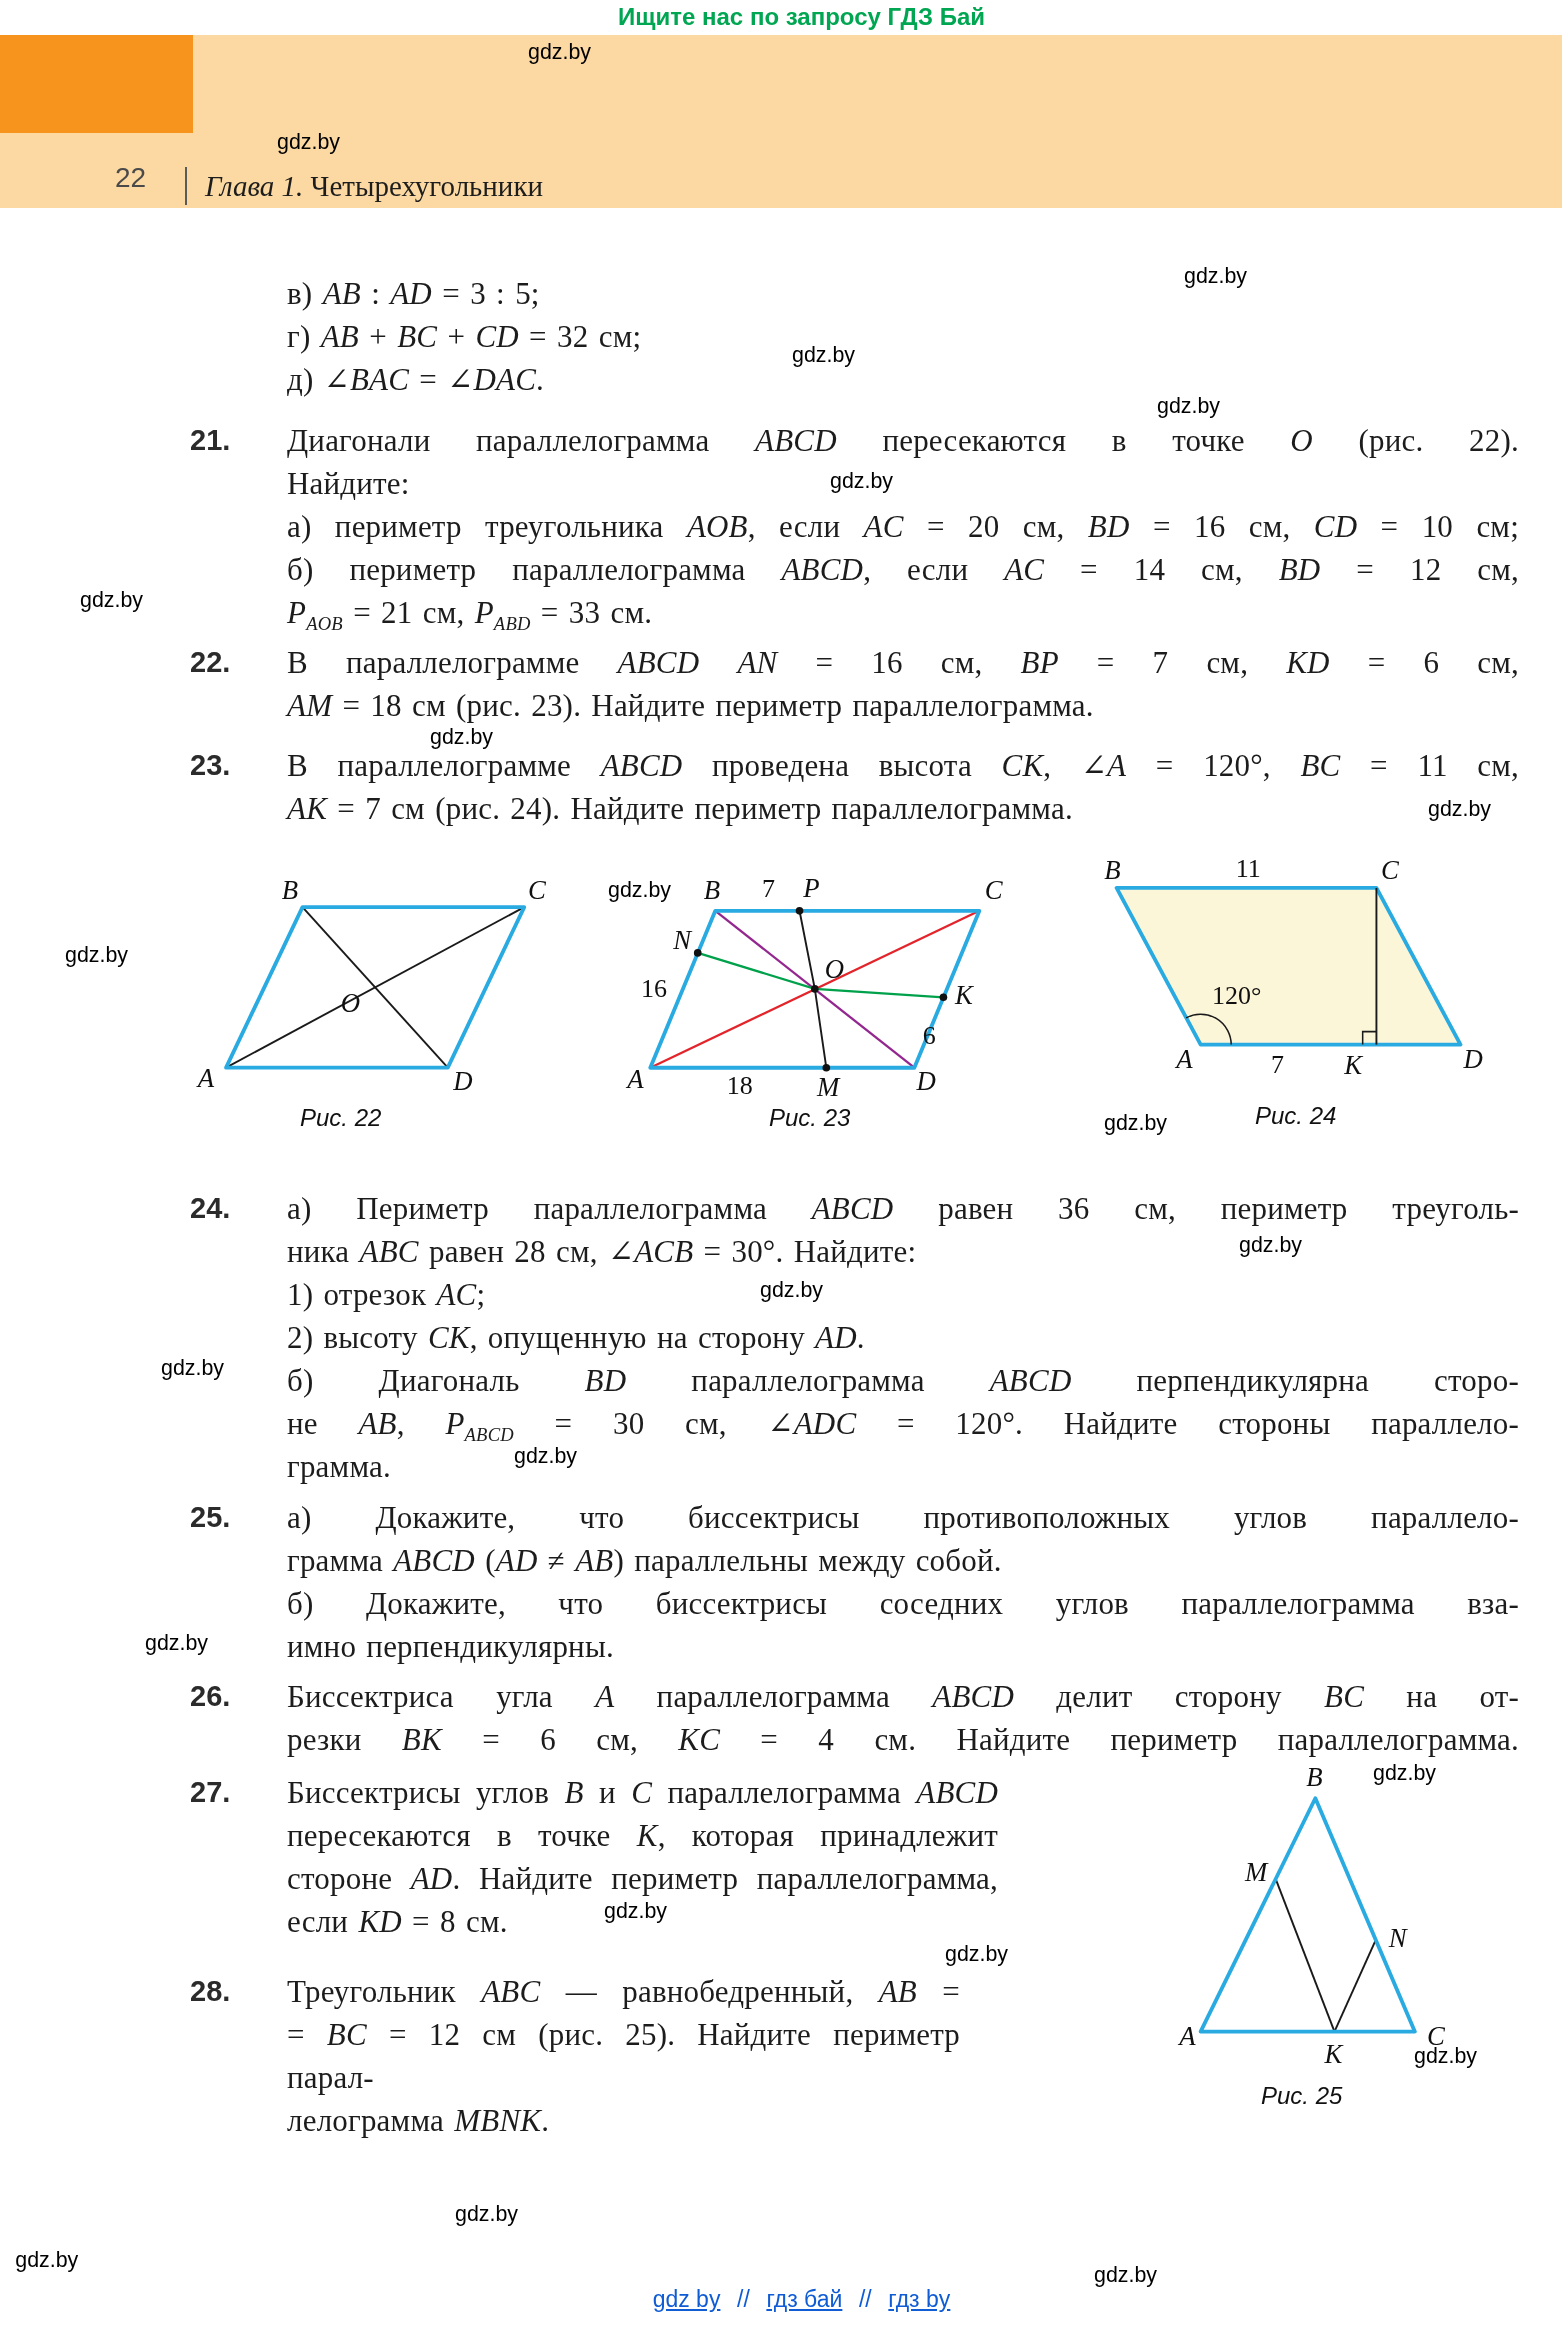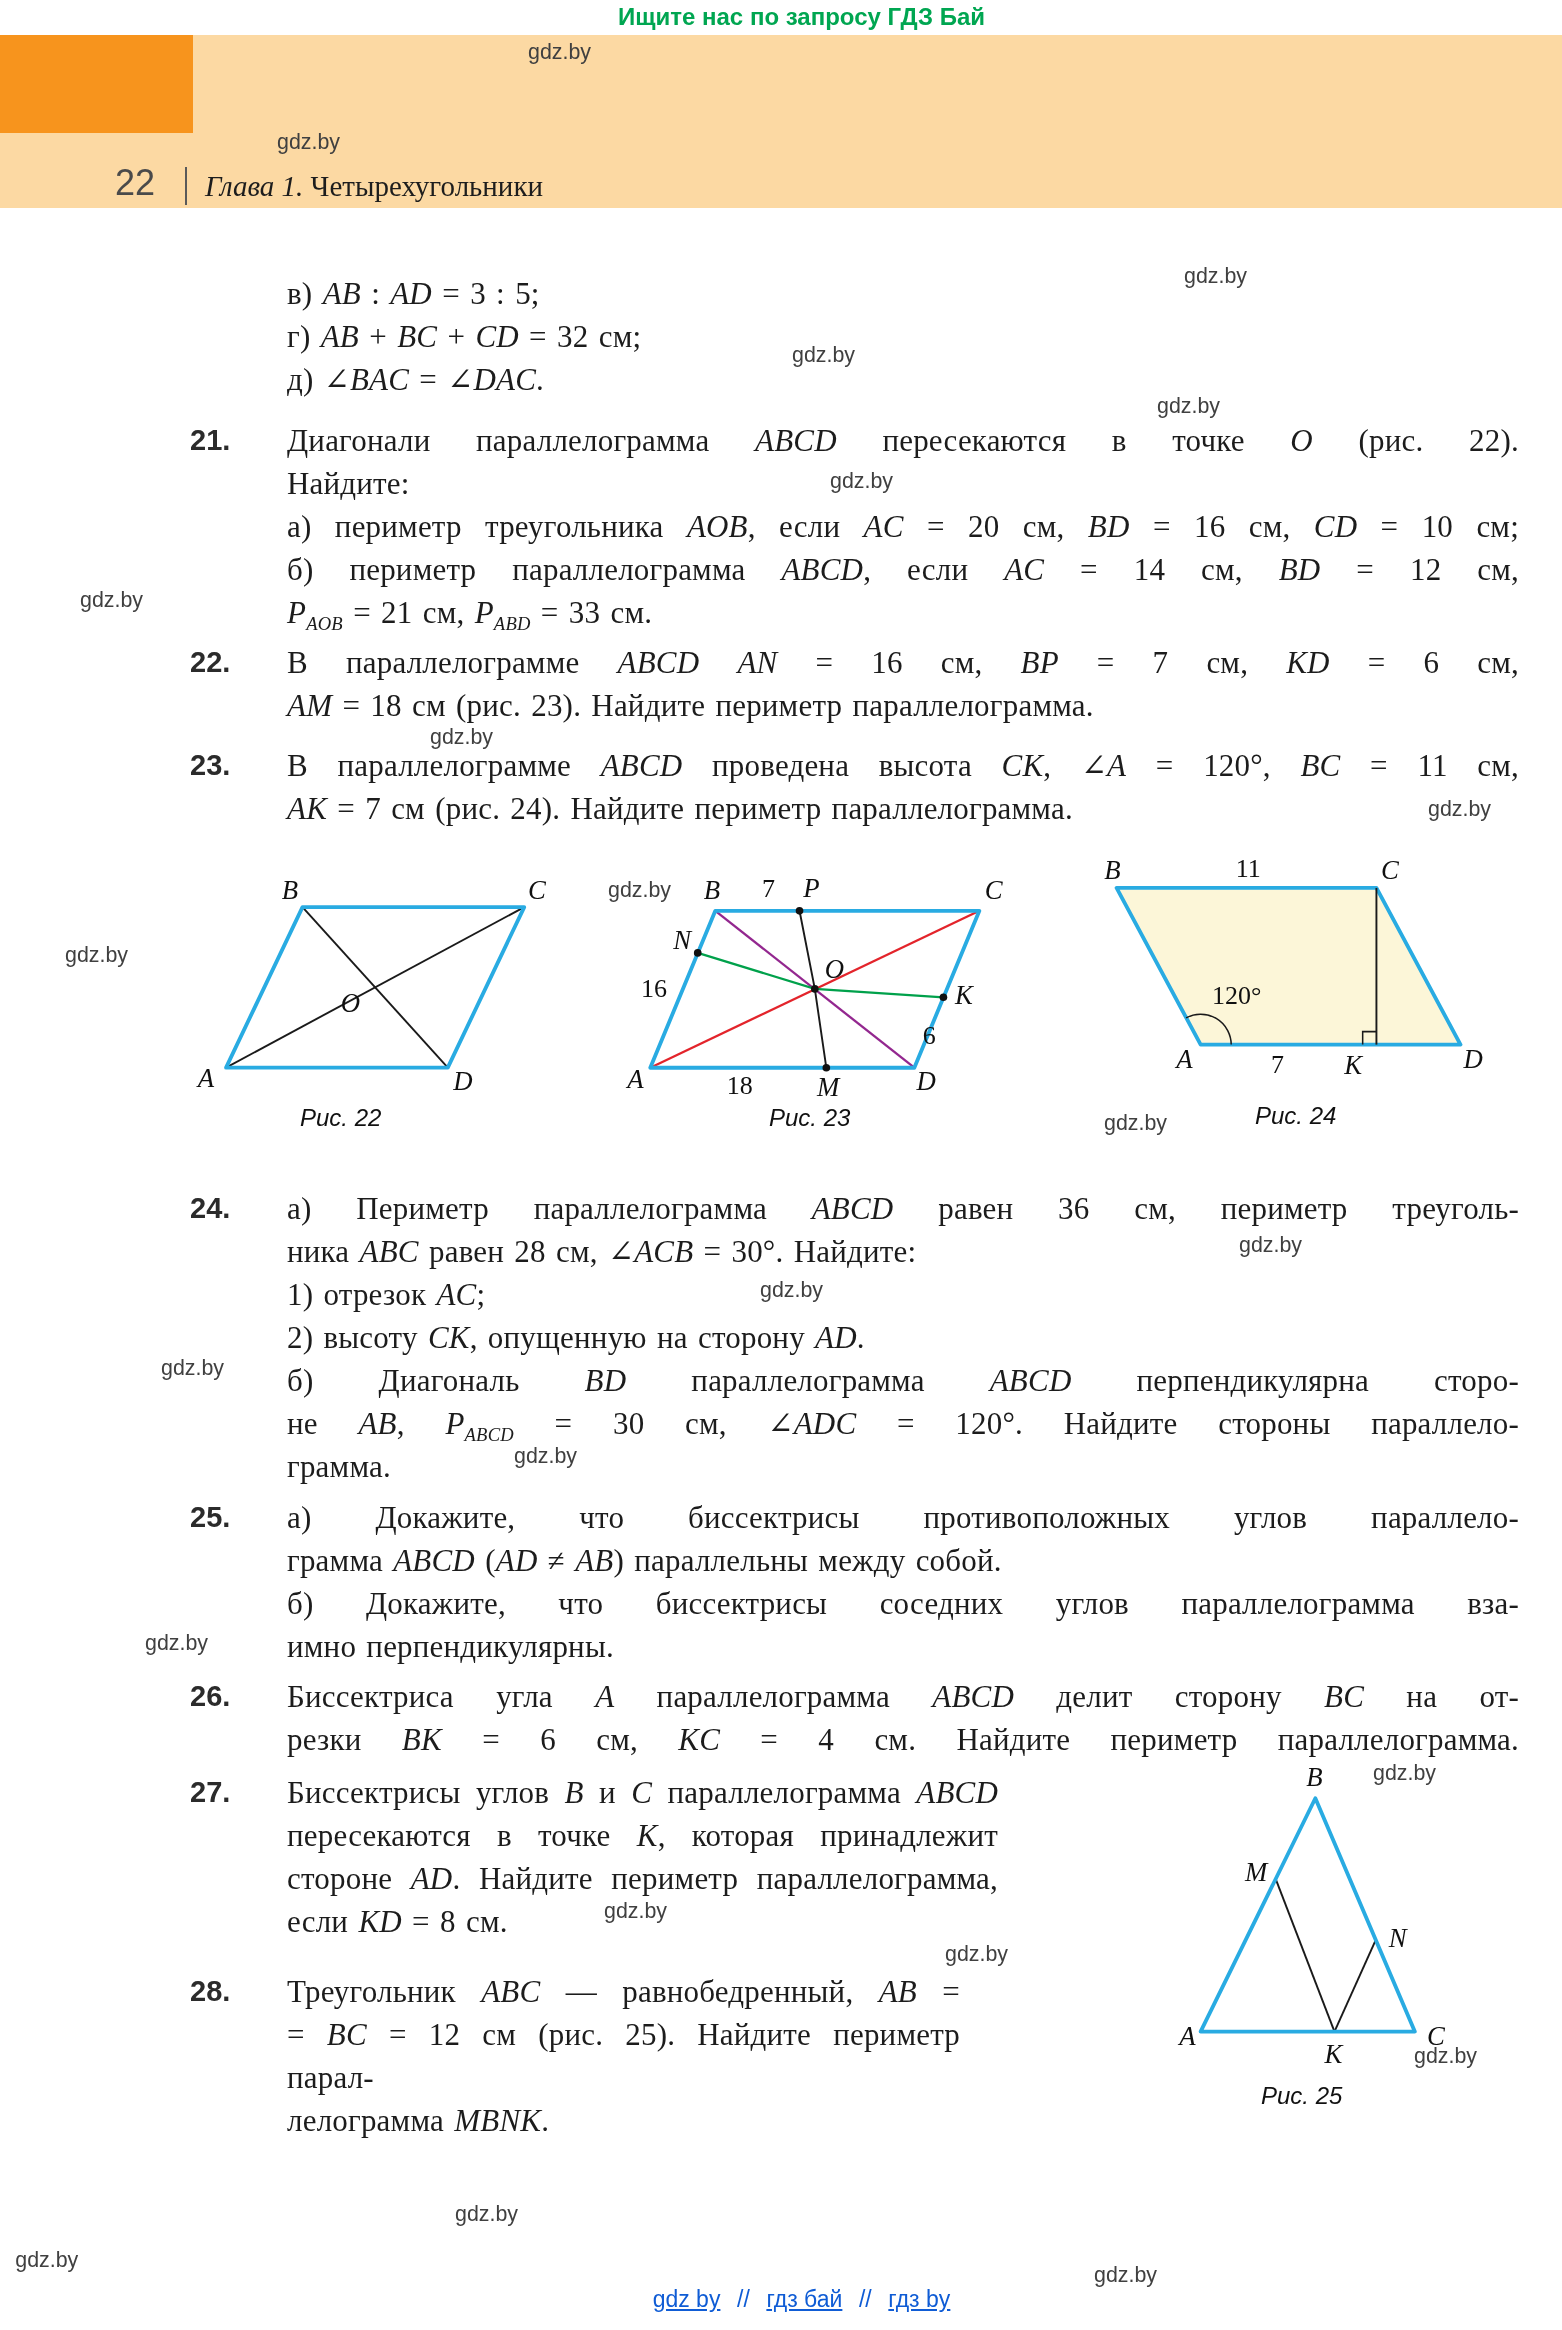--- a/index.html
+++ b/index.html
@@ -8,25 +8,25 @@
     --line_purple:#93278f; --ink:#1c1c1c;
   }
   html,body{margin:0;padding:0;background:#ffffff;}
   .page{position:relative;width:1563px;height:2330px;background:#ffffff;overflow:hidden;
         font-family:"Liberation Serif","DejaVu Serif","DejaVu Sans",serif;color:var(--ink);padding-left:40px;}
   .top-note{position:absolute;top:3.1px;left:0;width:100%;text-align:center;
         font-family:"Liberation Sans","DejaVu Sans",sans-serif;font-size:24px;font-weight:700;color:var(--note_green);}
   .band{position:absolute;top:35px;left:0;width:1563px;height:173px;background:var(--band);}
   .band-square{position:absolute;top:0;left:0;width:193px;height:98px;background:var(--band_square);}
   .hdr-pageno{position:absolute;left:115px;top:127px;font-family:"Liberation Sans","DejaVu Sans",sans-serif;
-        font-size:36px;color:#4a4a4a;}
+        font-size:28px;color:#4a4a4a;}
   .hdr-divider{position:absolute;left:185px;top:132px;width:2.3px;height:38px;background:#5a5a5a;}
   .hdr-chapter{position:absolute;left:205px;top:135px;font-size:29px;color:#1d1d1d;white-space:nowrap;}
   .hdr-chapter .lbl{font-style:italic;}
-  .wm{position:absolute;font-family:"Liberation Sans","DejaVu Sans",sans-serif;font-size:21.4px;color:#404040;white-space:nowrap;}
+  .wm{position:absolute;font-family:"Liberation Sans","DejaVu Sans",sans-serif;font-size:21.4px;color:#000000;white-space:nowrap;}
   .pnum{position:absolute;left:190px;font-family:"Liberation Sans","DejaVu Sans",sans-serif;font-weight:700;
         font-size:29px;color:#2b2b2b;line-height:43px;}
   .ptext{position:absolute;left:287px;font-size:31px;line-height:43px;word-spacing:2.3px;letter-spacing:0.2px;}
   .ln{white-space:nowrap;min-height:43px;}
   .j{white-space:normal;text-align:justify;text-align-last:justify;}
   .ptext i{}
   .ptext sub{font-size:0.6em;line-height:0;}
   svg.fig{position:absolute;overflow:visible;}
   .svglbl{font-family:"Liberation Serif","DejaVu Serif",serif;font-style:italic;font-size:35px;fill:#101010;}
   .svgnum{font-family:"Liberation Serif","DejaVu Serif",serif;font-size:34px;fill:#101010;}

